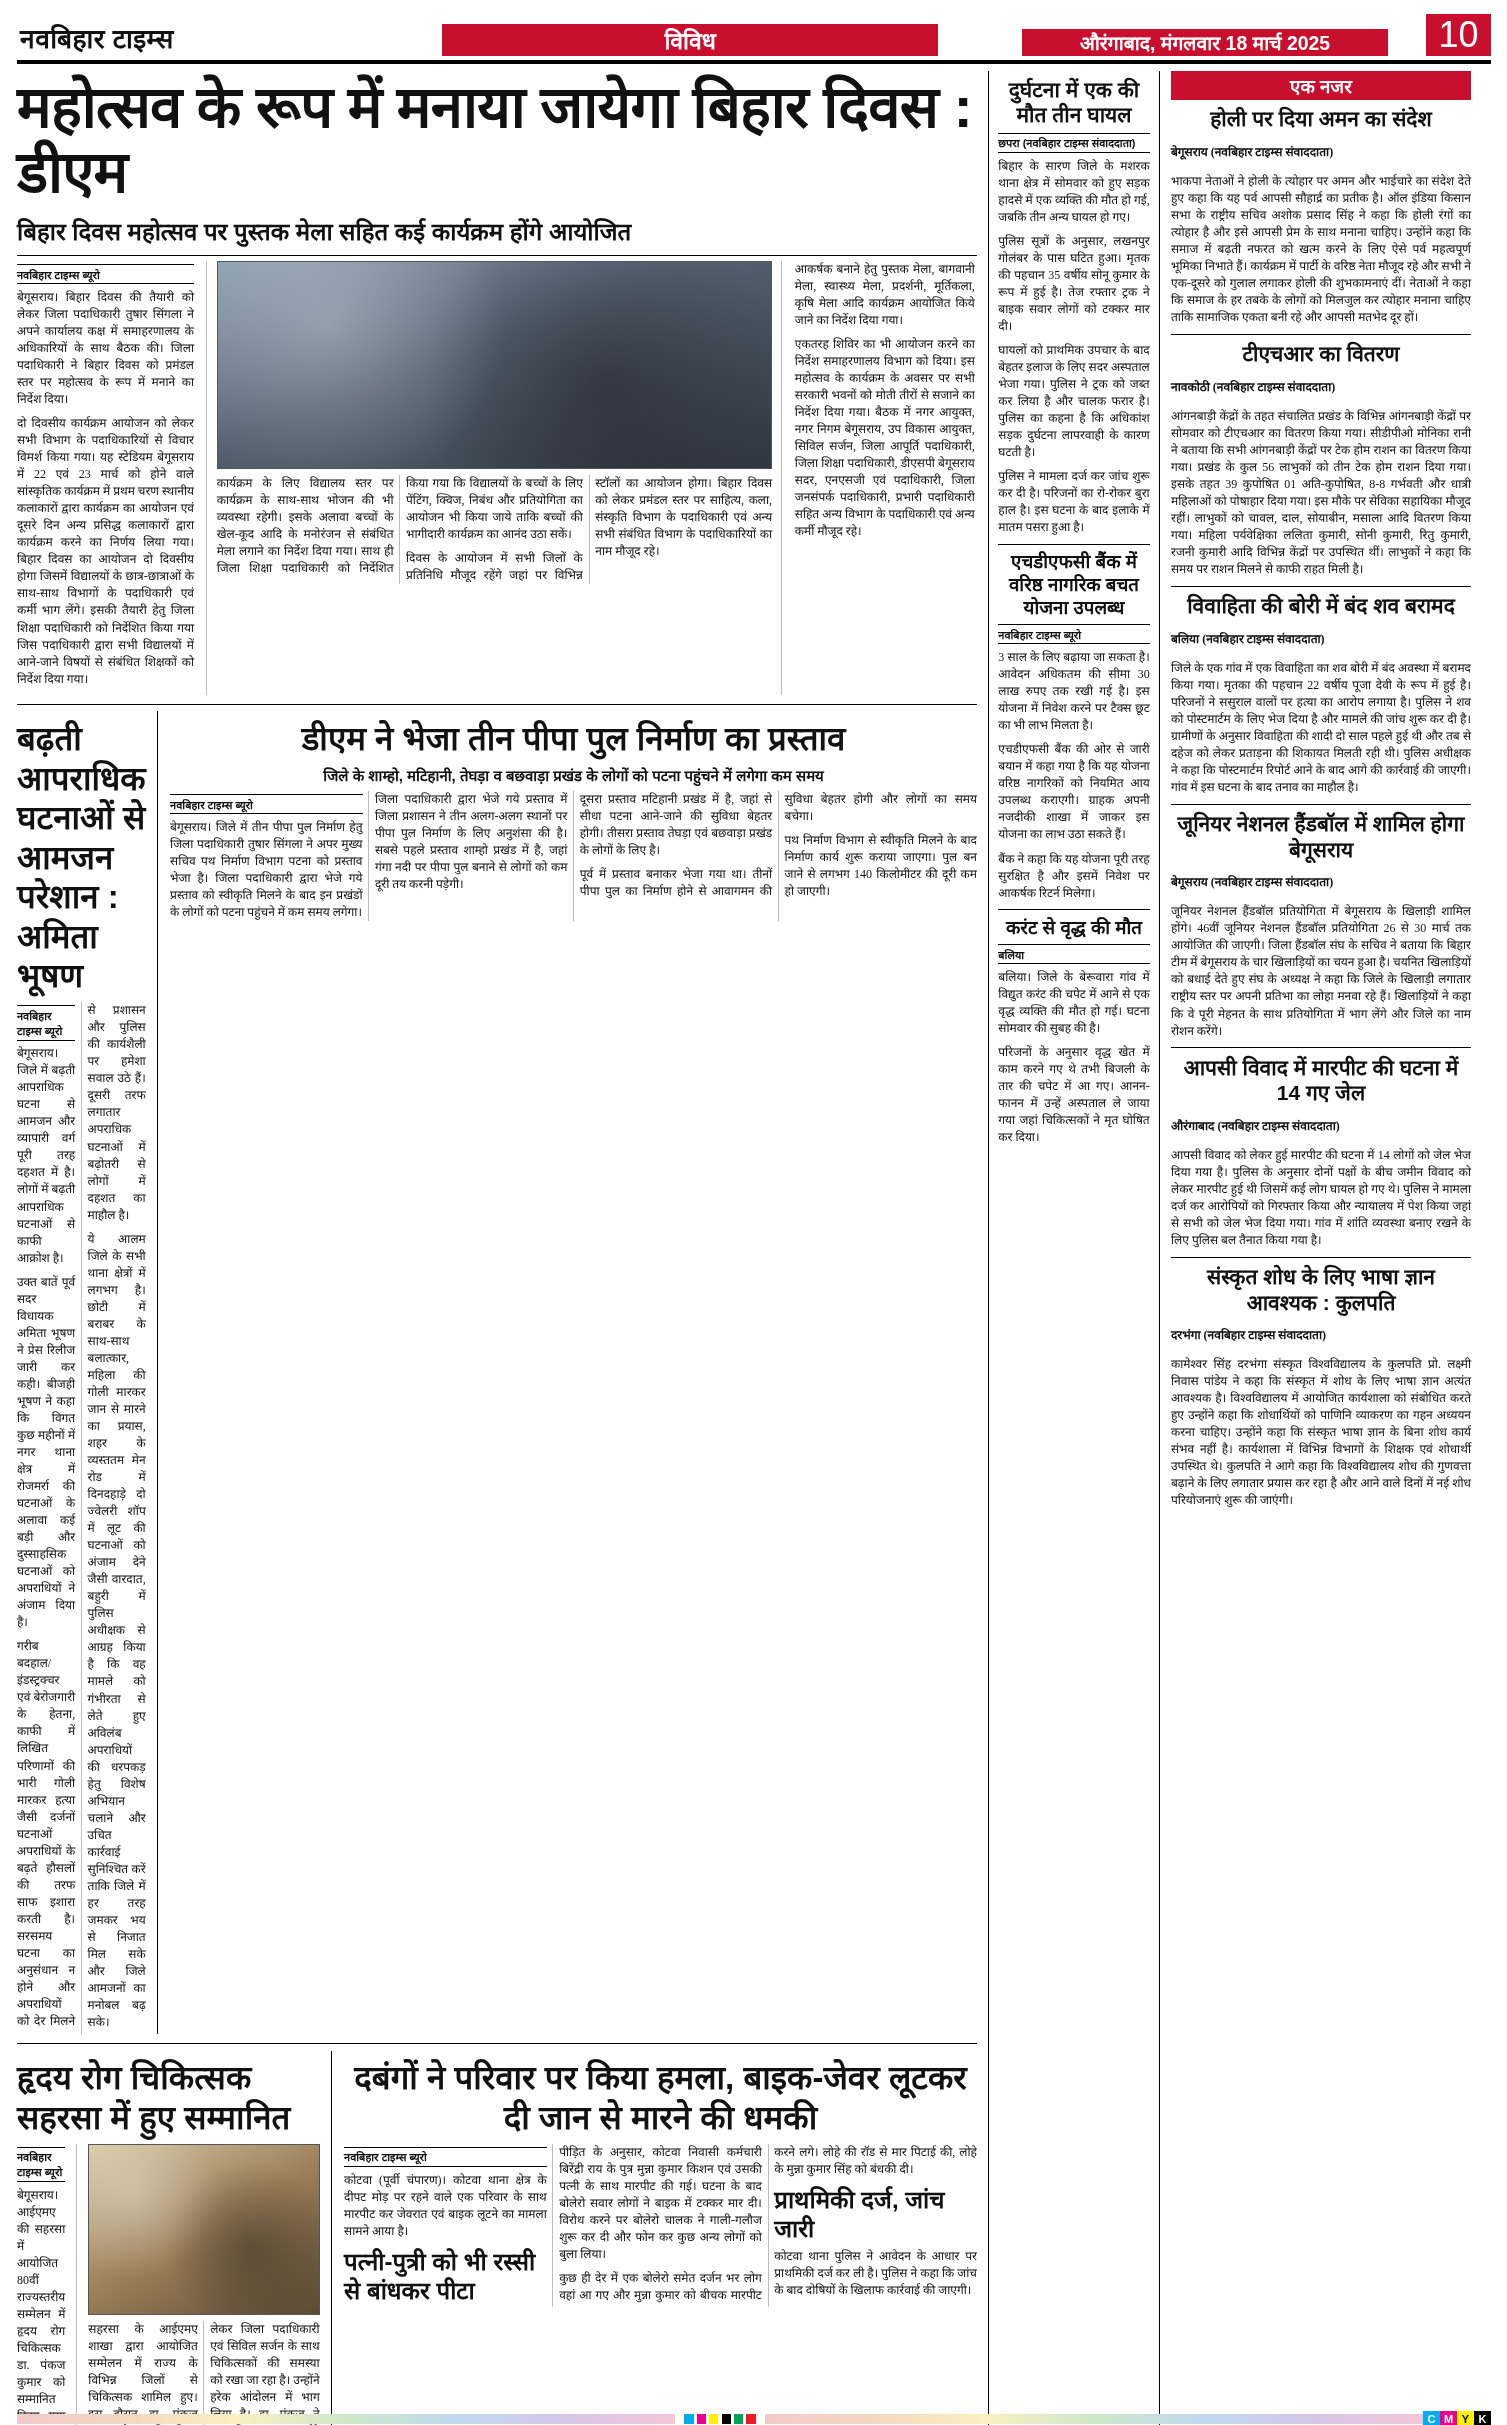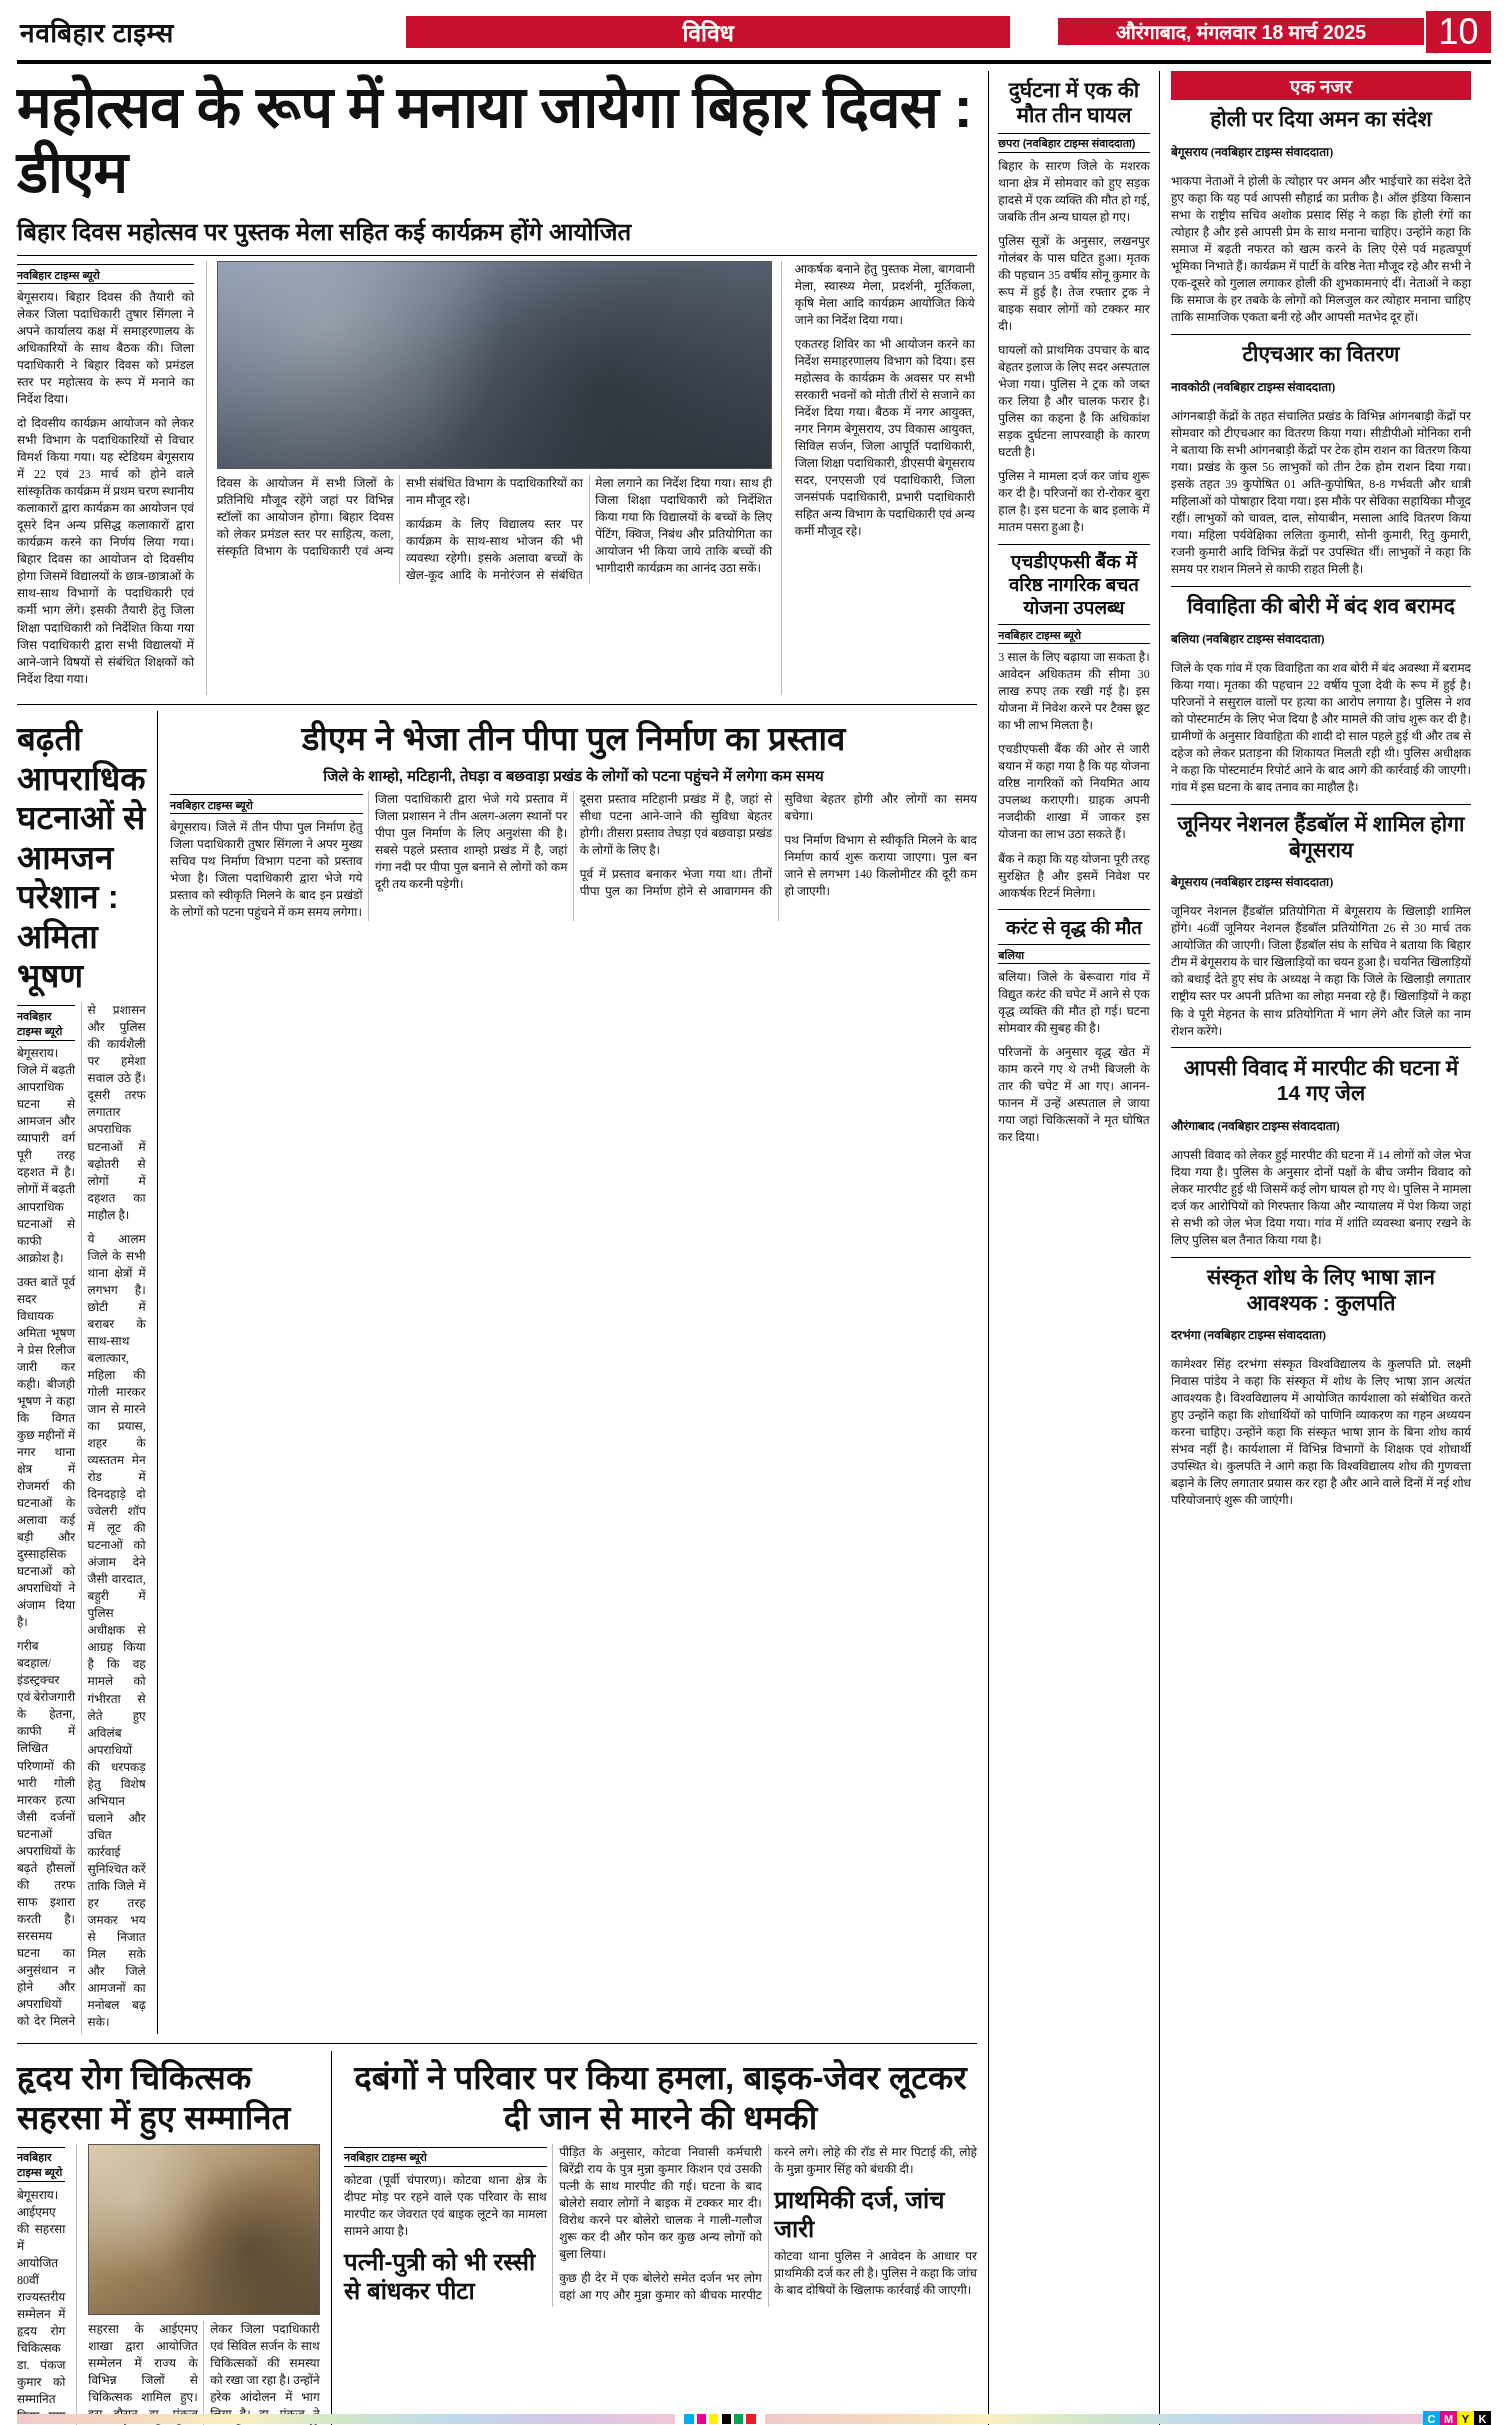--- a/index.html
+++ b/index.html
@@ -8,21 +8,21 @@
   body {
     width:1508px; height:2426px;
     background:#ffffff;
     font-family:"Liberation Serif", serif;
     color:#111;
     position:relative;
   }
   .page { width:1508px; height:2426px; position:relative; padding:0 17px; }
 
   
-  .masthead { display:flex; align-items:center; height:48px; margin-top:7.8px; }
+  .masthead { display:flex; align-items:flex-end; height:48px; margin-top:7.8px;gap:36px; }
   .mast-name {
     flex:0 0 389px; display:flex; align-items:center;
     font-family:"Liberation Sans", sans-serif;
     font-weight:bold; font-size:26.4px; letter-spacing:0.4px;
     padding-left:3.1px;
   }
   .mast-center {
     flex:1 1 auto; background:#c8102e; color:#fff;
     display:flex; align-items:center; justify-content:center;
     font-family:"Liberation Sans", sans-serif; font-weight:bold; font-size:23px;
@@ -143,22 +143,22 @@
 
       <div style="display:flex; gap:12.4px;">
         <div style="width:177px;">
           <div class="byline">नवबिहार टाइम्स ब्यूरो</div>
           <p class="body">बेगूसराय। बिहार दिवस की तैयारी को लेकर जिला पदाधिकारी तुषार सिंगला ने अपने कार्यालय कक्ष में समाहरणालय के अधिकारियों के साथ बैठक की। जिला पदाधिकारी ने बिहार दिवस को प्रमंडल स्तर पर महोत्सव के रूप में मनाने का निर्देश दिया।</p>
           <p class="body">दो दिवसीय कार्यक्रम आयोजन को लेकर सभी विभाग के पदाधिकारियों से विचार विमर्श किया गया। यह स्टेडियम बेगूसराय में 22 एवं 23 मार्च को होने वाले सांस्कृतिक कार्यक्रम में प्रथम चरण स्थानीय कलाकारों द्वारा कार्यक्रम का आयोजन एवं दूसरे दिन अन्य प्रसिद्ध कलाकारों द्वारा कार्यक्रम करने का निर्णय लिया गया। बिहार दिवस का आयोजन दो दिवसीय होगा जिसमें विद्यालयों के छात्र-छात्राओं के साथ-साथ विभागों के पदाधिकारी एवं कर्मी भाग लेंगे। इसकी तैयारी हेतु जिला शिक्षा पदाधिकारी को निर्देशित किया गया जिस पदाधिकारी द्वारा सभी विद्यालयों में आने-जाने विषयों से संबंधित शिक्षकों को निर्देश दिया गया।</p>
         </div>
         <div style="width:576px; border-left:0.8px solid #bbb; border-right:0.8px solid #bbb; padding:0 9.3px;">
           <div class="photo" style="height:208px; width:100%;"></div>
           <div style="column-count:3; column-gap:12.4px; column-rule:0.8px solid #bbb; margin-top:6.2px;">
+            <p class="body">कार्यक्रम के लिए विद्यालय स्तर पर कार्यक्रम के साथ-साथ भोजन की भी व्यवस्था रहेगी। इसके अलावा बच्चों के खेल-कूद आदि के मनोरंजन से संबंधित मेला लगाने का निर्देश दिया गया। साथ ही जिला शिक्षा पदाधिकारी को निर्देशित किया गया कि विद्यालयों के बच्चों के लिए पेंटिंग, क्विज, निबंध और प्रतियोगिता का आयोजन भी किया जाये ताकि बच्चों की भागीदारी कार्यक्रम का आनंद उठा सकें।</p>
             <p class="body">दिवस के आयोजन में सभी जिलों के प्रतिनिधि मौजूद रहेंगे जहां पर विभिन्न स्टॉलों का आयोजन होगा। बिहार दिवस को लेकर प्रमंडल स्तर पर साहित्य, कला, संस्कृति विभाग के पदाधिकारी एवं अन्य सभी संबंधित विभाग के पदाधिकारियों का नाम मौजूद रहे।</p>
-            <p class="body">कार्यक्रम के लिए विद्यालय स्तर पर कार्यक्रम के साथ-साथ भोजन की भी व्यवस्था रहेगी। इसके अलावा बच्चों के खेल-कूद आदि के मनोरंजन से संबंधित मेला लगाने का निर्देश दिया गया। साथ ही जिला शिक्षा पदाधिकारी को निर्देशित किया गया कि विद्यालयों के बच्चों के लिए पेंटिंग, क्विज, निबंध और प्रतियोगिता का आयोजन भी किया जाये ताकि बच्चों की भागीदारी कार्यक्रम का आनंद उठा सकें।</p>
           </div>
         </div>
         <div style="width:180px;">
           <p class="body">आकर्षक बनाने हेतु पुस्तक मेला, बागवानी मेला, स्वास्थ्य मेला, प्रदर्शनी, मूर्तिकला, कृषि मेला आदि कार्यक्रम आयोजित किये जाने का निर्देश दिया गया।</p>
           <p class="body">एकतरह शिविर का भी आयोजन करने का निर्देश समाहरणालय विभाग को दिया। इस महोत्सव के कार्यक्रम के अवसर पर सभी सरकारी भवनों को मोती तीरों से सजाने का निर्देश दिया गया। बैठक में नगर आयुक्त, नगर निगम बेगूसराय, उप विकास आयुक्त, सिविल सर्जन, जिला आपूर्ति पदाधिकारी, जिला शिक्षा पदाधिकारी, डीएसपी बेगूसराय सदर, एनएसजी एवं पदाधिकारी, जिला जनसंपर्क पदाधिकारी, प्रभारी पदाधिकारी सहित अन्य विभाग के पदाधिकारी एवं अन्य कर्मी मौजूद रहे।</p>
         </div>
       </div>
 
       <div class="sec-sep"></div>
 

